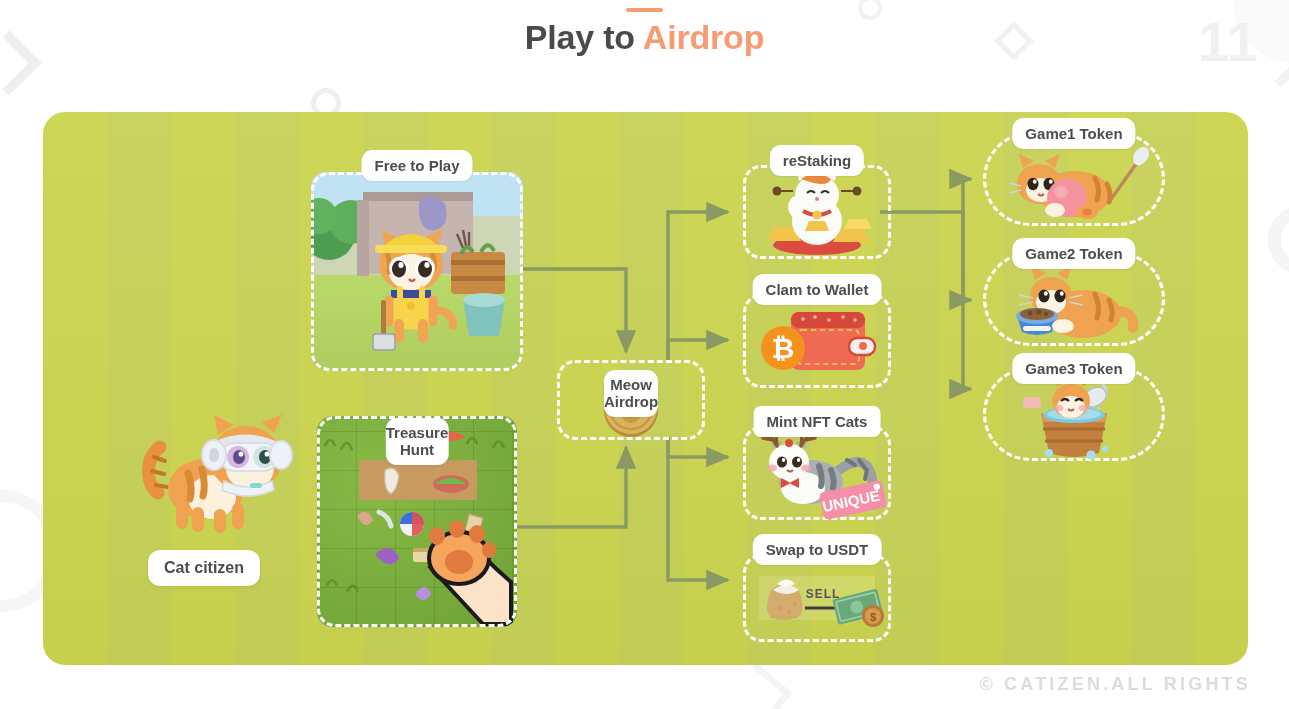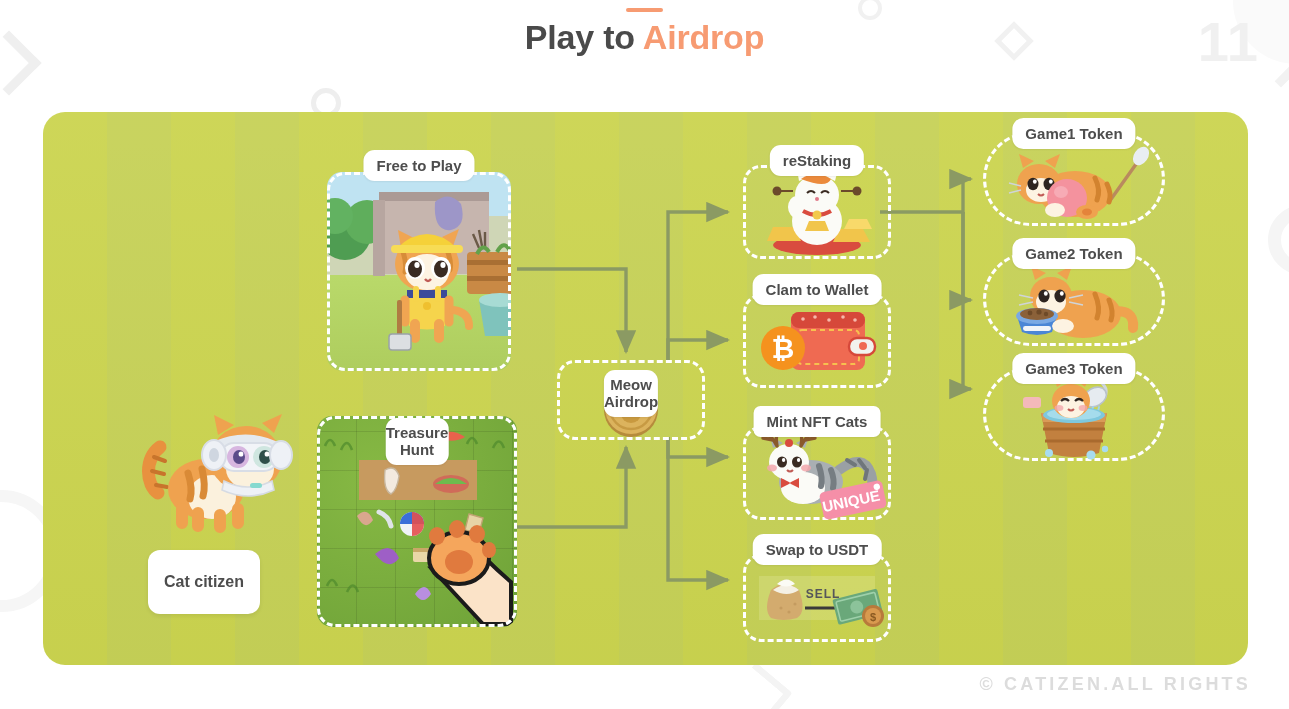--- a/index.html
+++ b/index.html
@@ -109,21 +109,21 @@
   .label.two-line { padding: 6px 0; margin-top: 24px; }
 
   
   .art { position: absolute; inset: 0; overflow: hidden; border-radius: 15px; }
 
   
   .citizen { position: absolute; left: 95px; top: 285px; width: 160px; height: 145px; }
   .citizen-label {
     position: absolute; left: 105px; top: 438px;
     background: #fff; color: #4d4d4d; font-weight: bold; font-size: 16px;
-    padding: 23px 16px; border-radius: 12px;
+    padding: 9px 16px; border-radius: 12px;
     box-shadow: 0 2px 4px rgba(0,0,0,.08);
   }
 
   
   .footer {
     position: absolute; right: 38px; bottom: 14px;
     color: #dcdcdc; font-size: 18px; letter-spacing: 3.2px; font-weight: bold;
   }
 
   
@@ -220,21 +220,21 @@
         <ellipse cx="76" cy="58" rx="12" ry="15" fill="#eef1f6" stroke="#d8dde6" stroke-width="2"></ellipse>
         <ellipse cx="76" cy="58" rx="5" ry="7" fill="#cfd6e0"></ellipse>
         <ellipse cx="143" cy="58" rx="11" ry="14" fill="#eef1f6" stroke="#d8dde6" stroke-width="2"></ellipse>
 
         <path d="M86,84 q24,12 48,0 l2,9 q-26,12 -52,0 z" fill="#eef1f6" stroke="#d6dbe3" stroke-width="1.6"></path>
         <rect x="112" y="86" width="12" height="5" rx="2.5" fill="#86d9cf"></rect>
       </svg>
     </div>
     <div class="citizen-label">Cat citizen</div>
 
-    <div class="node" style="left:284px; top:60px; width:184px; height:199px;">
+    <div class="node" style="left:268px; top:60px; width:212px; height:199px;">
       <div class="art">
         <div class="scene-farm"></div>
         <svg viewBox="0 0 200 199" width="200" height="199" style="position:absolute;inset:0">
 
           <circle cx="18" cy="62" r="26" fill="#4f9d52"></circle>
           <circle cx="40" cy="50" r="22" fill="#5fae5c"></circle>
           <circle cx="8" cy="44" r="18" fill="#62b261"></circle>
 
           <rect x="52" y="20" width="110" height="82" fill="#c6b5ae"></rect>
           <rect x="52" y="20" width="110" height="9" fill="#ab9a95"></rect>

